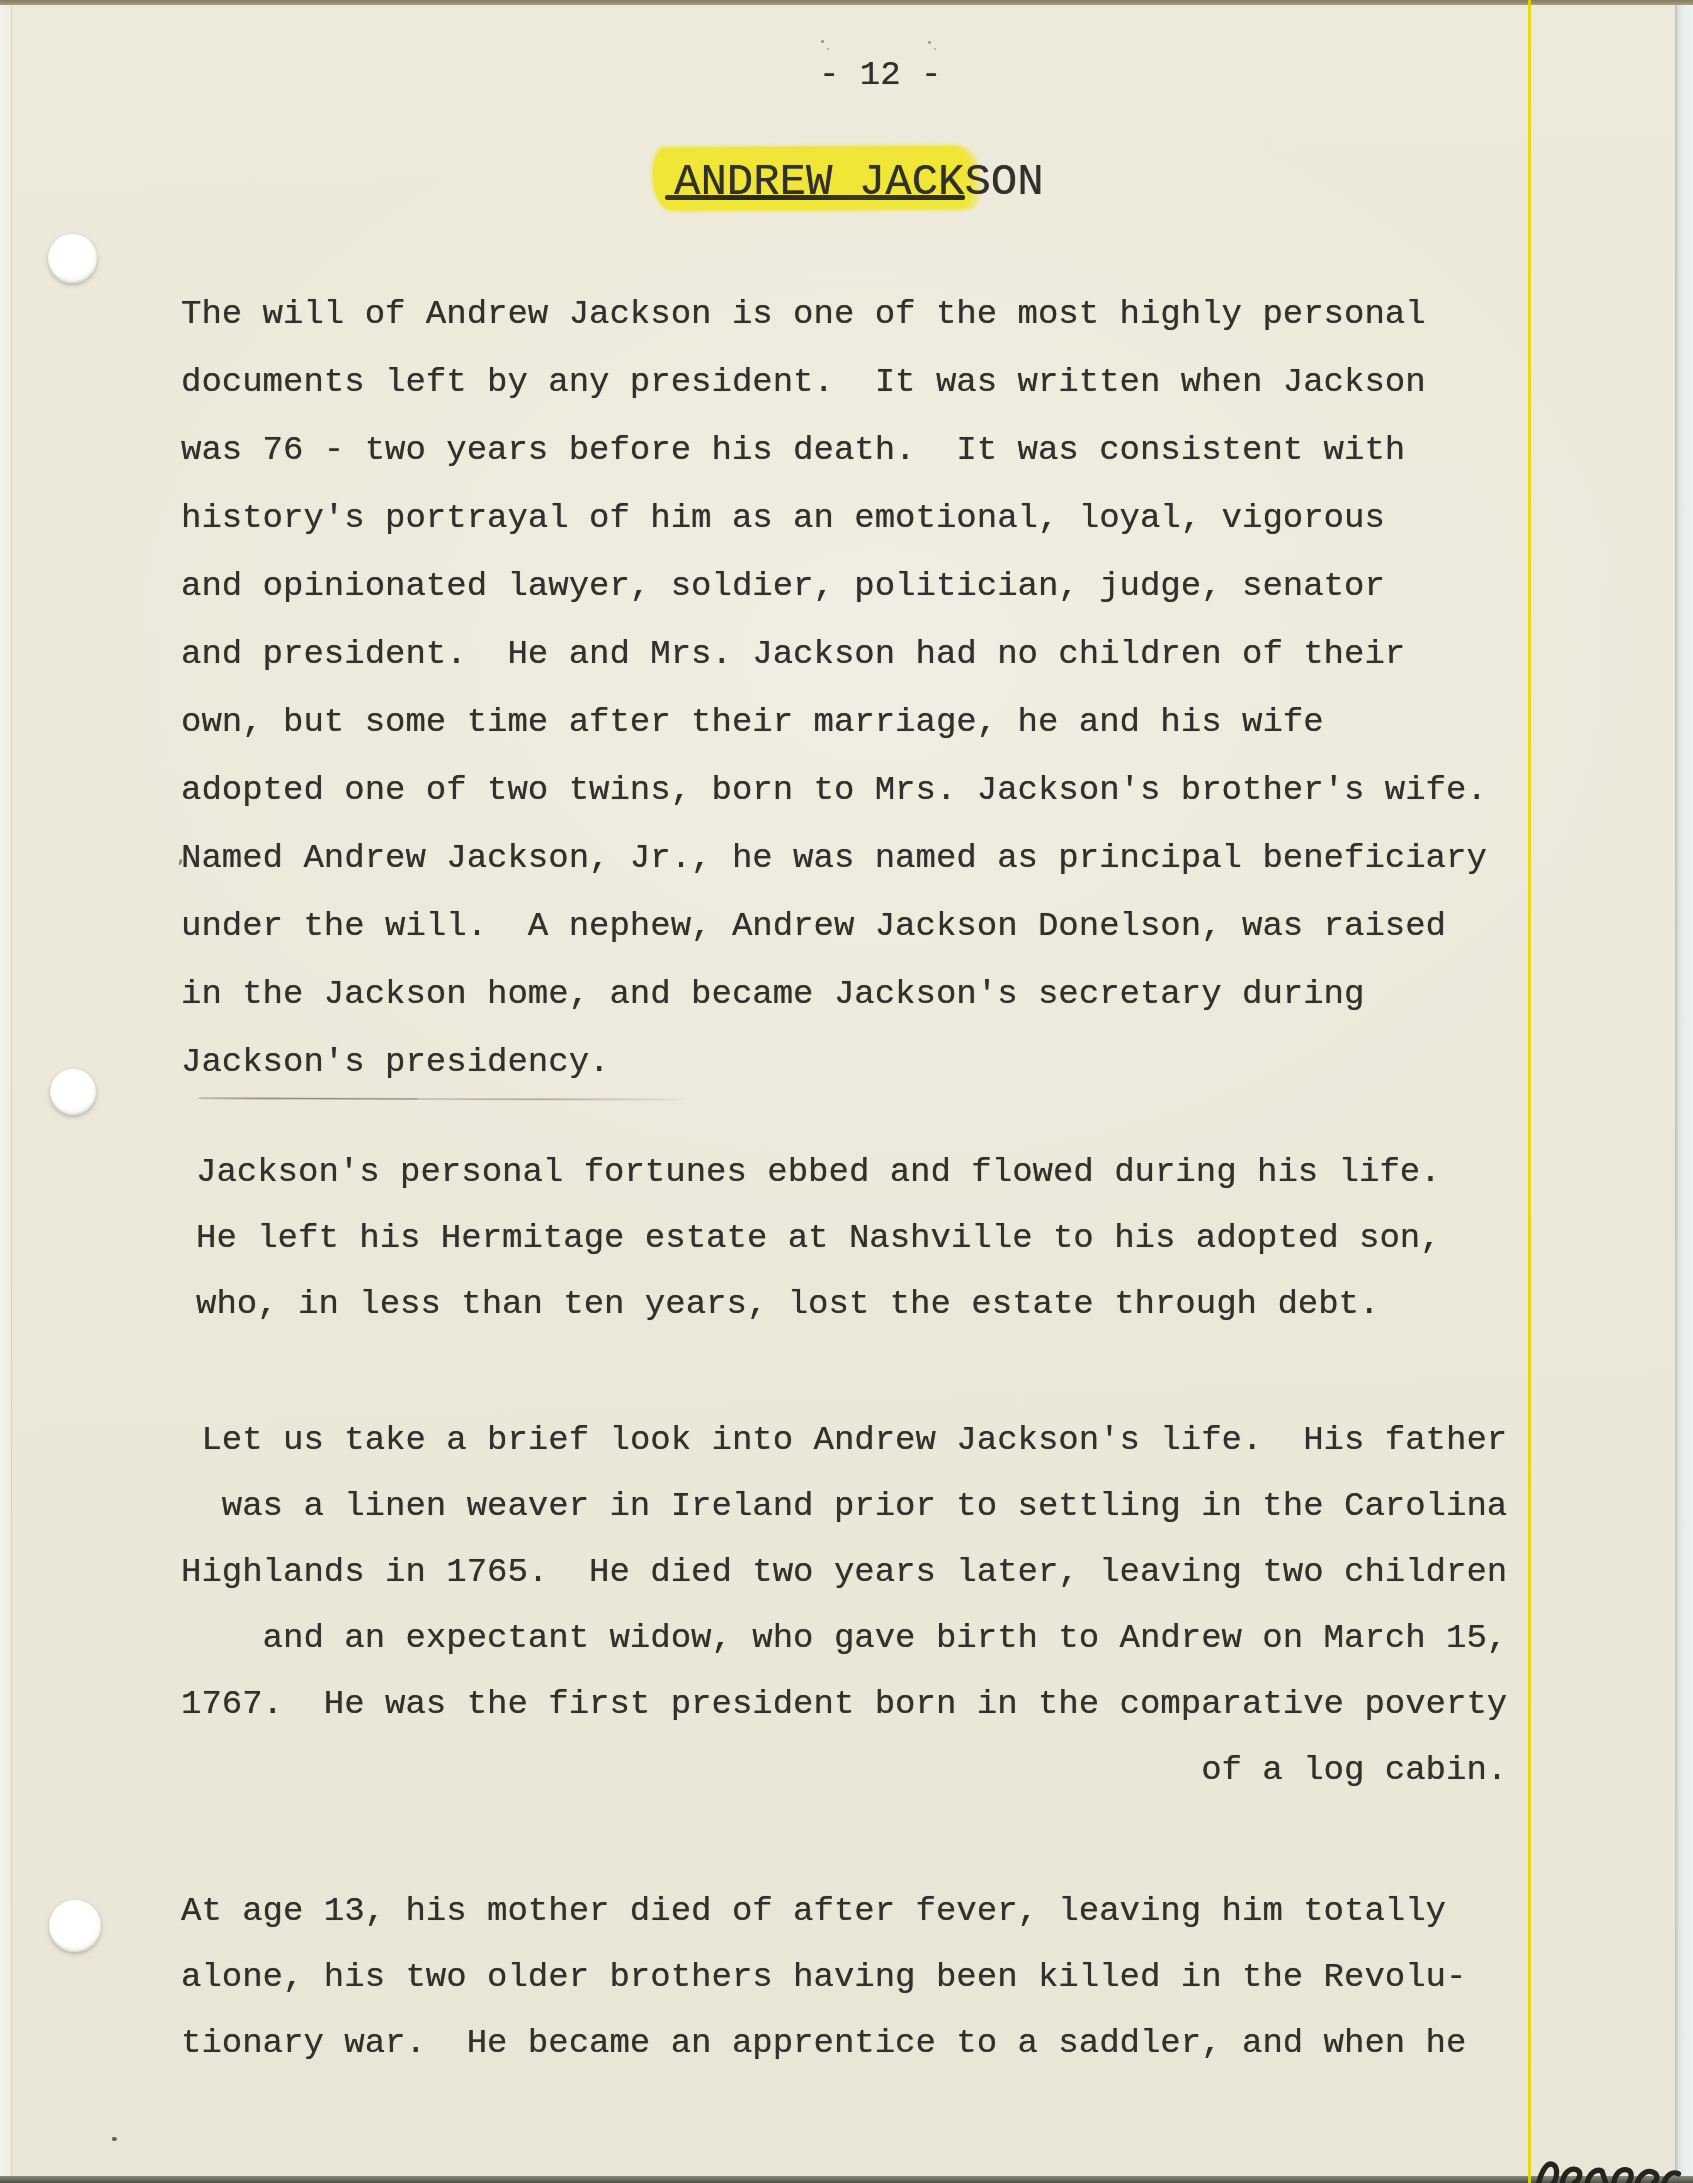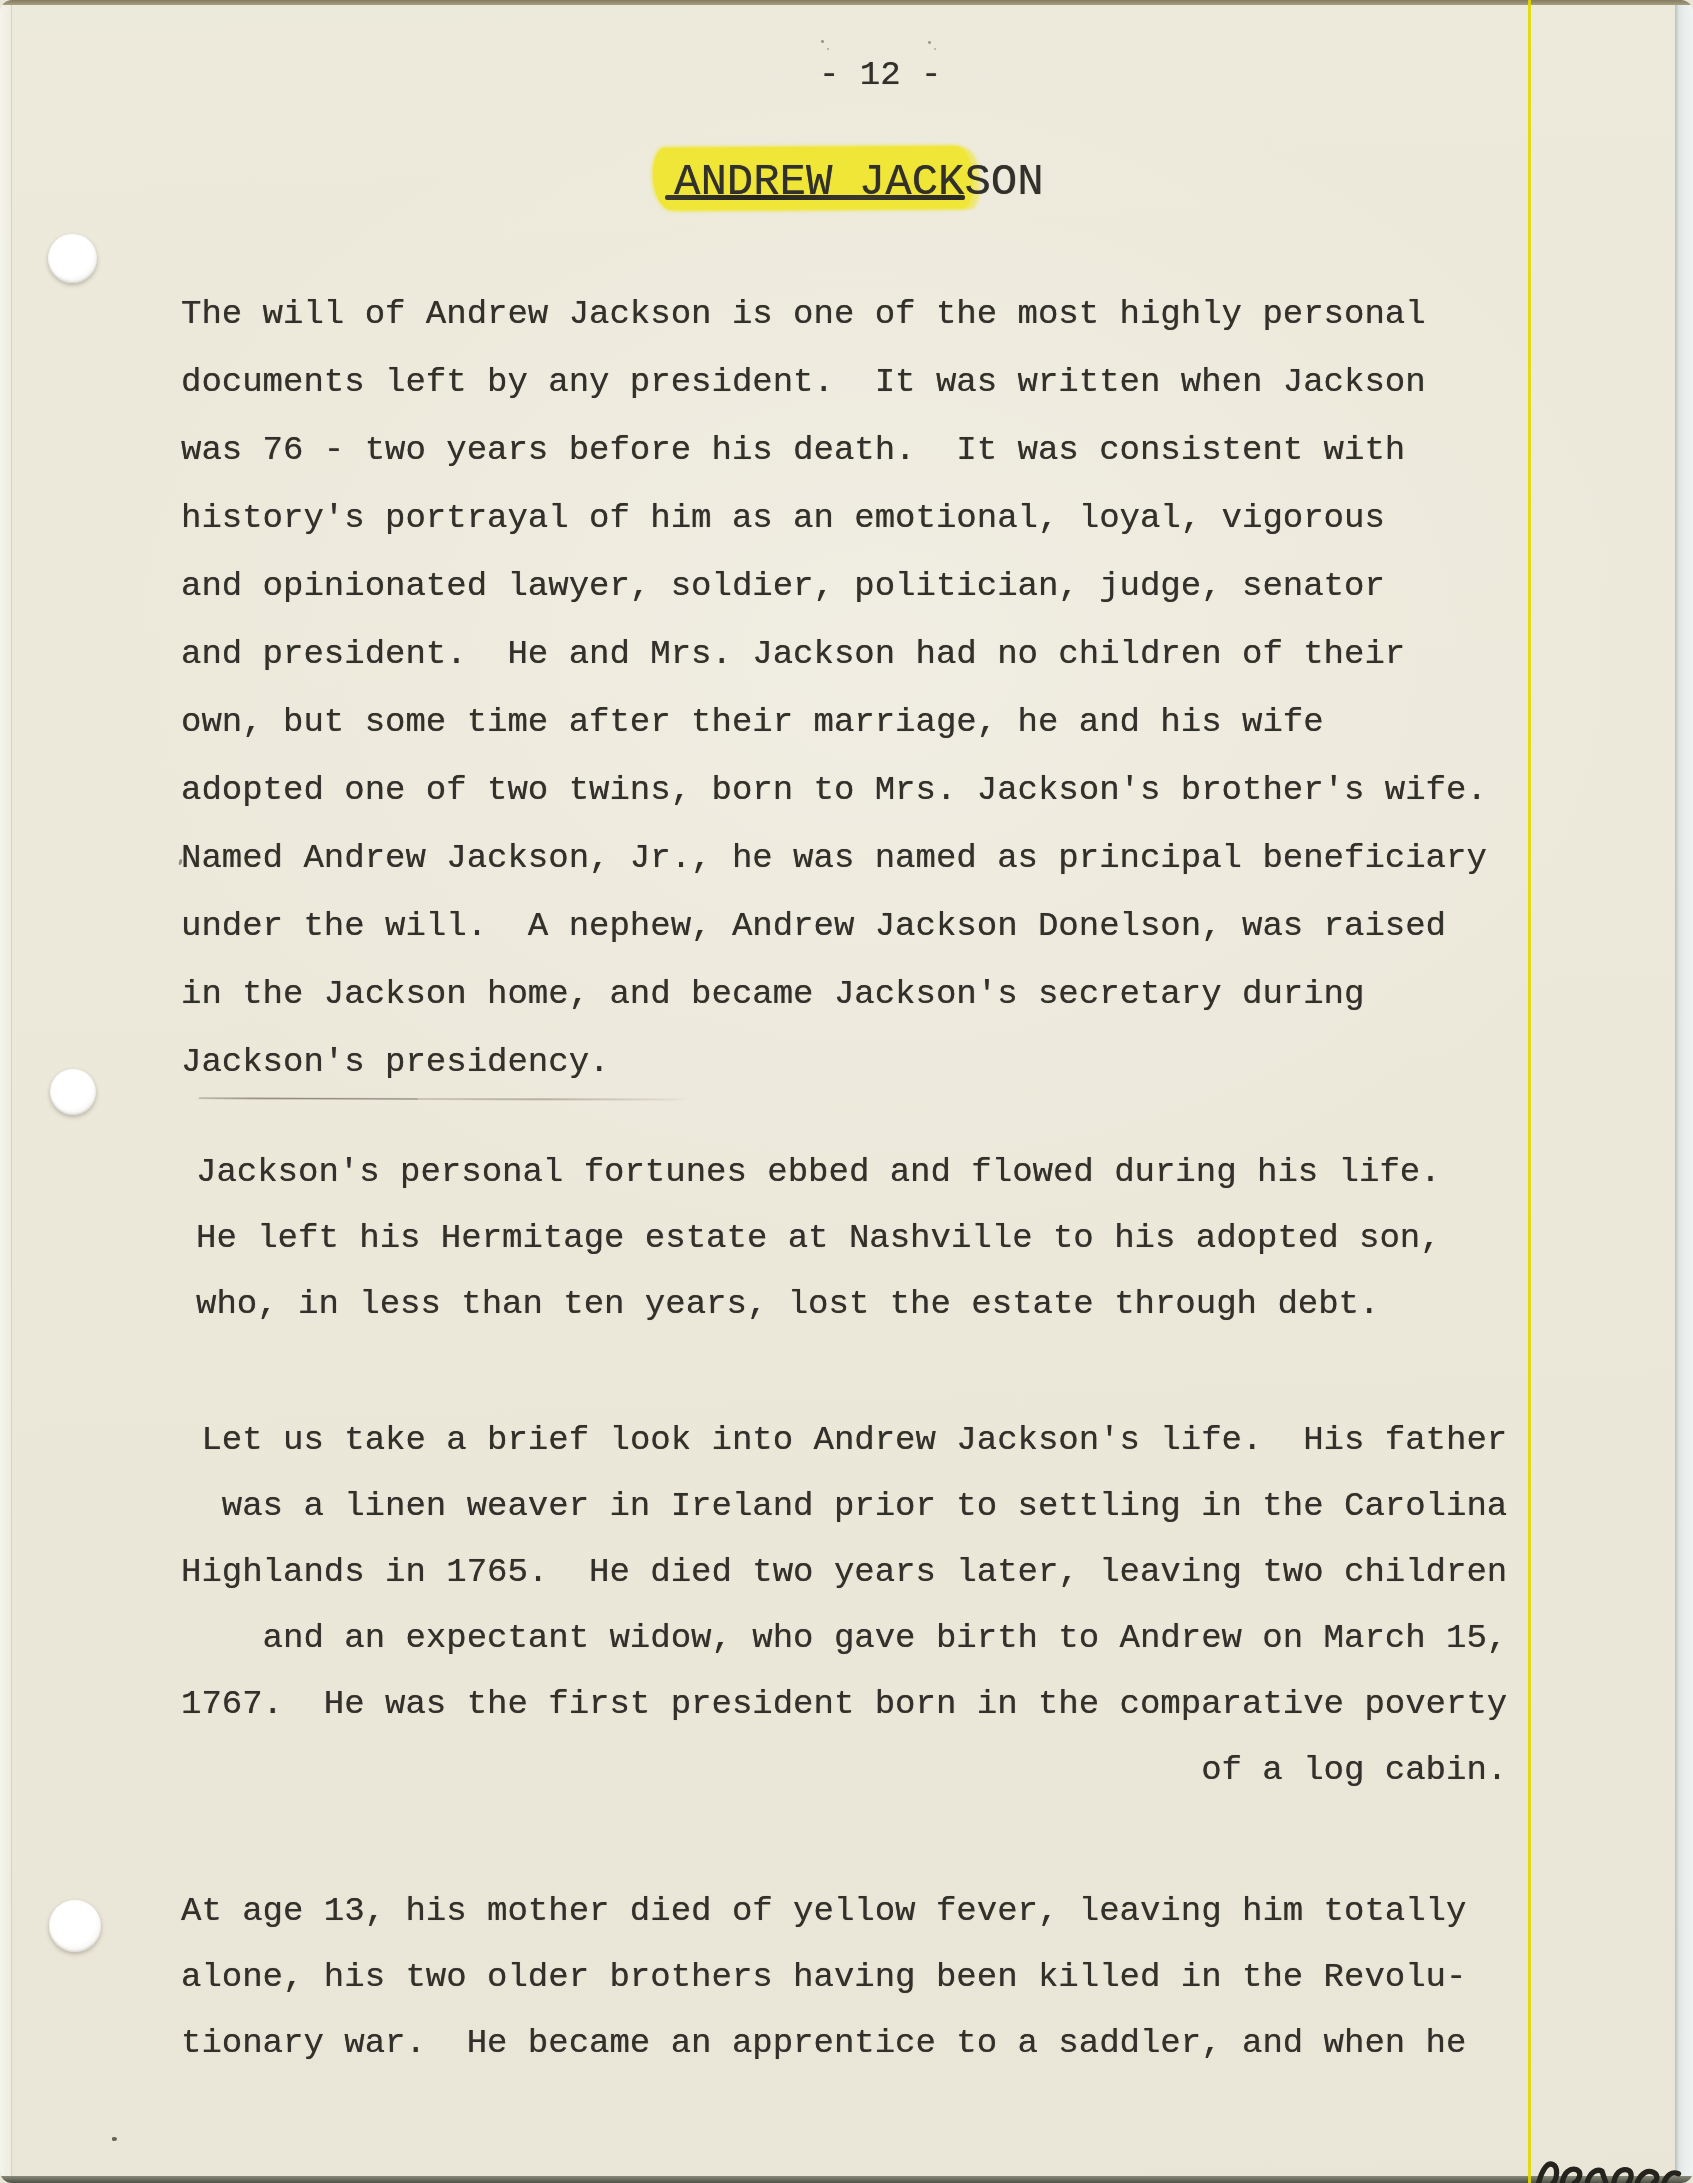--- a/index.html
+++ b/index.html
@@ -16,21 +16,20 @@
   .scan-root {
     position: absolute;
     left: 0; top: 0;
     width: 1693px;
     height: 2183px;
     background:
       radial-gradient(ellipse 1195px 930px at 52% 30%, rgba(255,255,255,0.22), rgba(255,255,255,0) 70%),
       linear-gradient(178deg, #eceadb 0%, #ece8da 40%, #eae6d7 100%);
     overflow: hidden;
     font-family: "Liberation Mono", "DejaVu Sans Mono", monospace;
-    border-radius: 12px;
   }
   
   .edge-top {
     position: absolute; left: 0; top: 0; width: 1693px; height: 4.6px;
     background: linear-gradient(to bottom, #847c60, #a79d7e);
     z-index: 6;
   }
   .edge-left {
     position: absolute; left: 0; top: 0; width: 10.6px; height: 2183px;
     background: linear-gradient(to right, #f4f3ec, #efecdf);
@@ -181,21 +180,21 @@
 He left his Hermitage estate at Nashville to his adopted son,
 who, in less than ten years, lost the estate through debt.</div>
 
   <div class="typewriter para para-3">Let us take a brief look into Andrew Jackson's life.  His father
 was a linen weaver in Ireland prior to settling in the Carolina
 Highlands in 1765.  He died two years later, leaving two children
 and an expectant widow, who gave birth to Andrew on March 15,
 1767.  He was the first president born in the comparative poverty
 of a log cabin.</div>
 
-  <div class="typewriter para para-4">At age 13, his mother died of yellow fever, leaving him totally
+  <div class="typewriter para para-4">At age 13, his mother died of after fever, leaving him totally
 alone, his two older brothers having been killed in the Revolu-
 tionary war.  He became an apprentice to a saddler, and when he</div>
 
   <div class="speck speck-a"></div>
   <div class="speck speck-b"></div>
   <div class="speck speck-c"></div>
   <div class="speck speck-d"></div>
   <div class="speck speck-e"></div>
   <div class="speck speck-f"></div>
   <div class="speck speck-g"></div>

